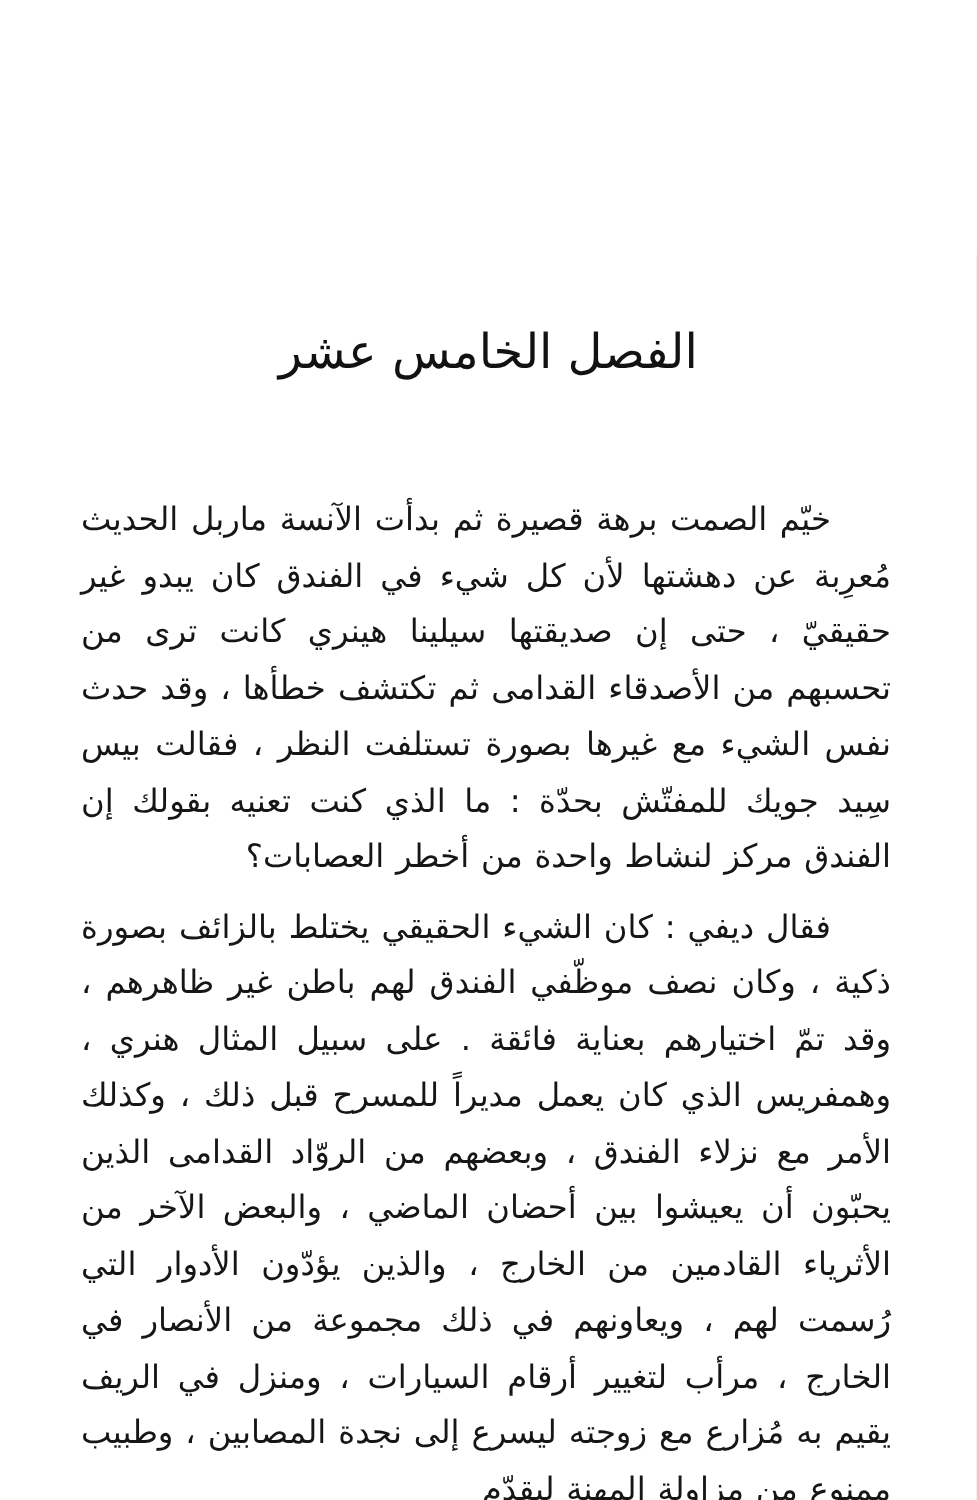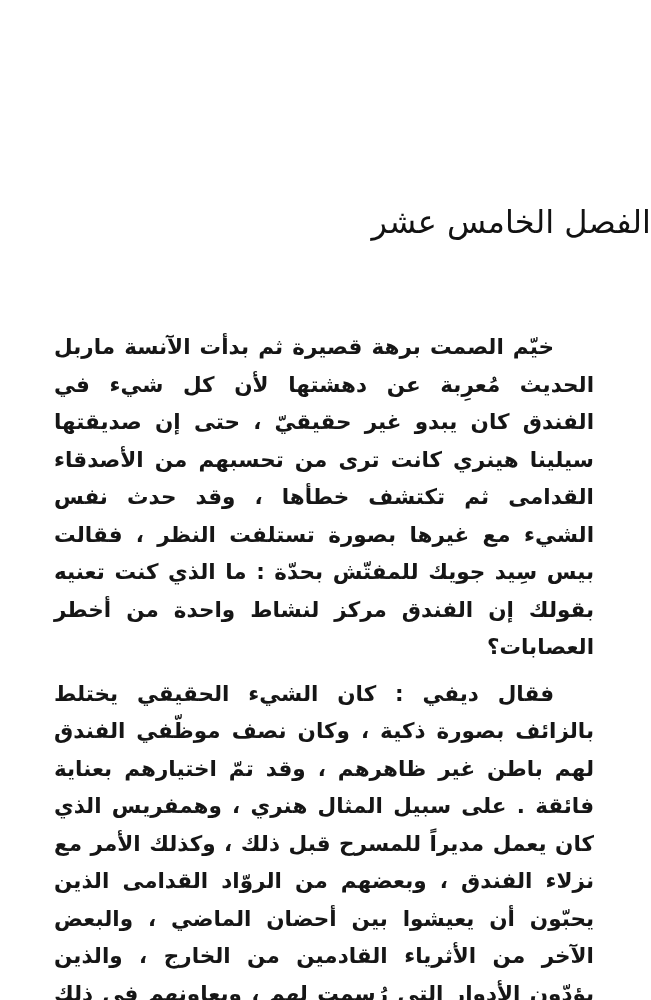--- a/index.html
+++ b/index.html
@@ -16,21 +16,22 @@
     color: #141414;
     font-family: "DejaVu Sans", sans-serif;
     overflow: hidden;
     box-sizing: border-box;
   }
   .chapter-title {
     position: absolute;
     top: 203px;
     left: 0;
     right: 0;
-    margin: 0;
+    margin: 12px;
+    text-align: center;
     direction: rtl;
     font-size: 32px;
     font-weight: normal;
     letter-spacing: 0.5px;
     color: #121212;
   }
   .body-text {
     position: absolute;
     top: 328px;
     right: 57px;
@@ -39,21 +40,20 @@
     text-align: justify;
     text-justify: inter-word;
     font-size: 21.5px;
     line-height: 37.5px;
     color: #161616;
   }
   .body-text p {
     margin: 0 0 9px 0;
     text-indent: 40px;
     word-spacing: 1px;
-    font-weight: bold;
   }
   .body-text p:last-child {
     margin-bottom: 0;
   }
 </style>
 </head>
 <body>
 
 <div class="page">
   <h1 class="chapter-title">الفصل الخامس عشر</h1>

